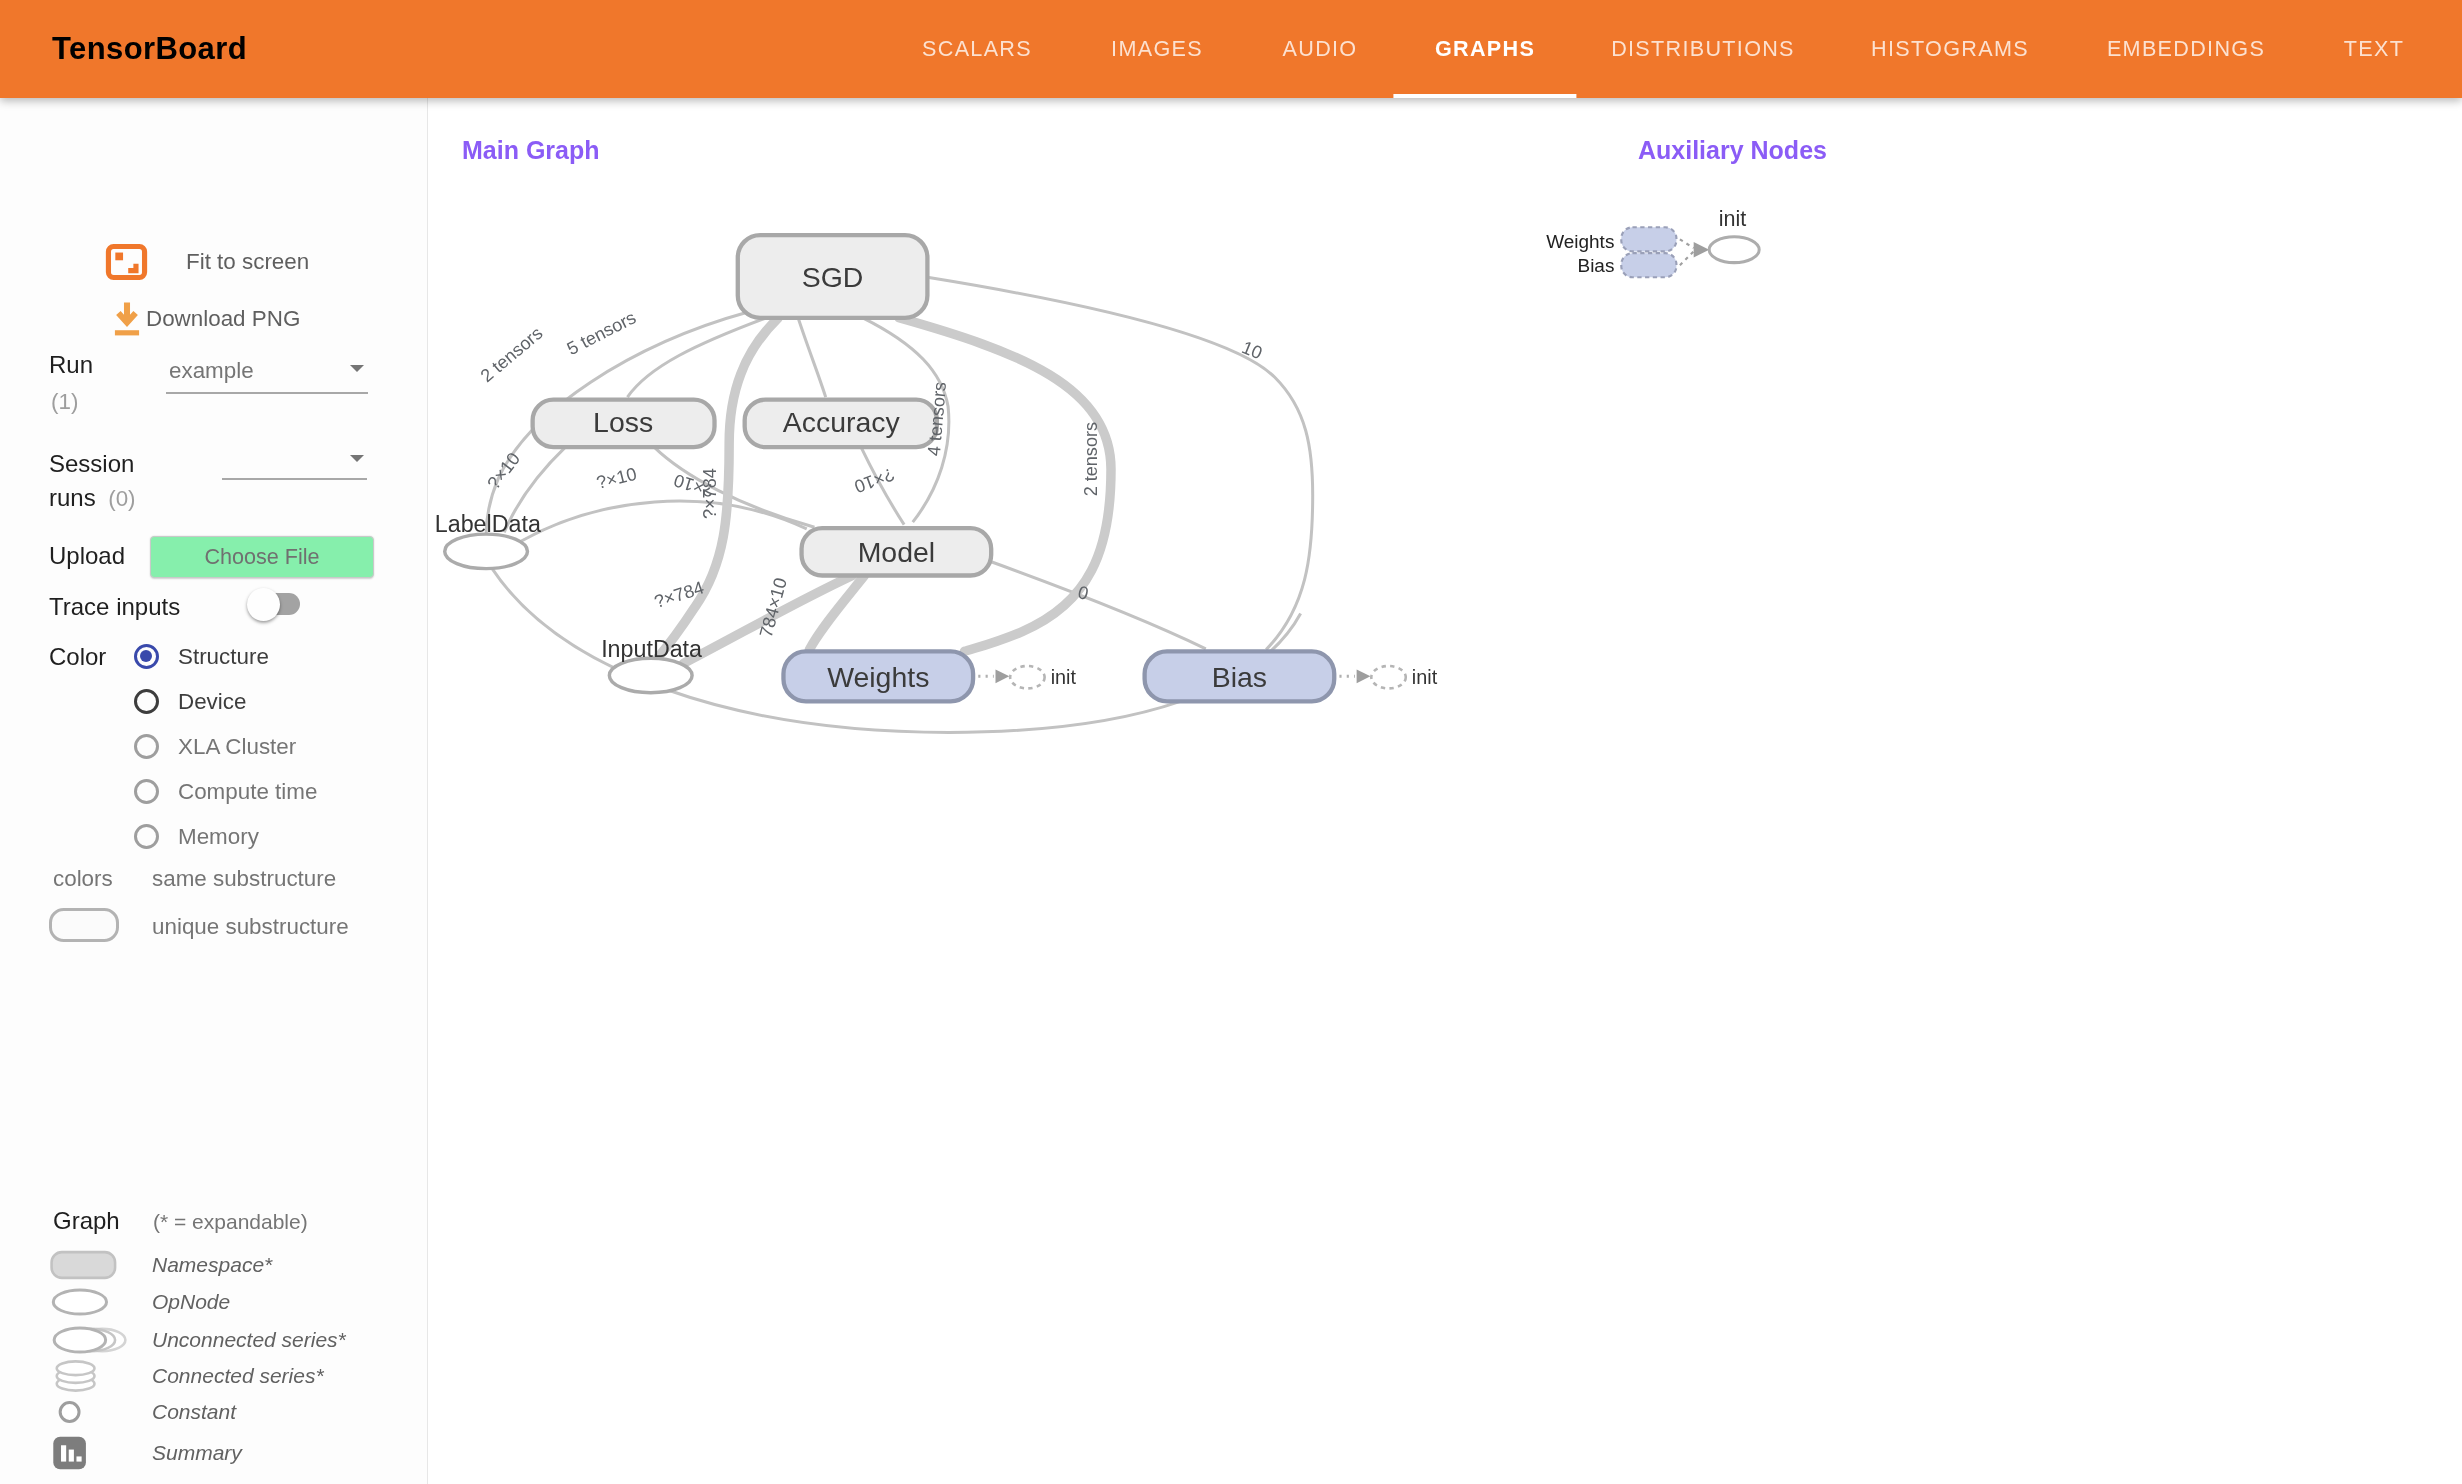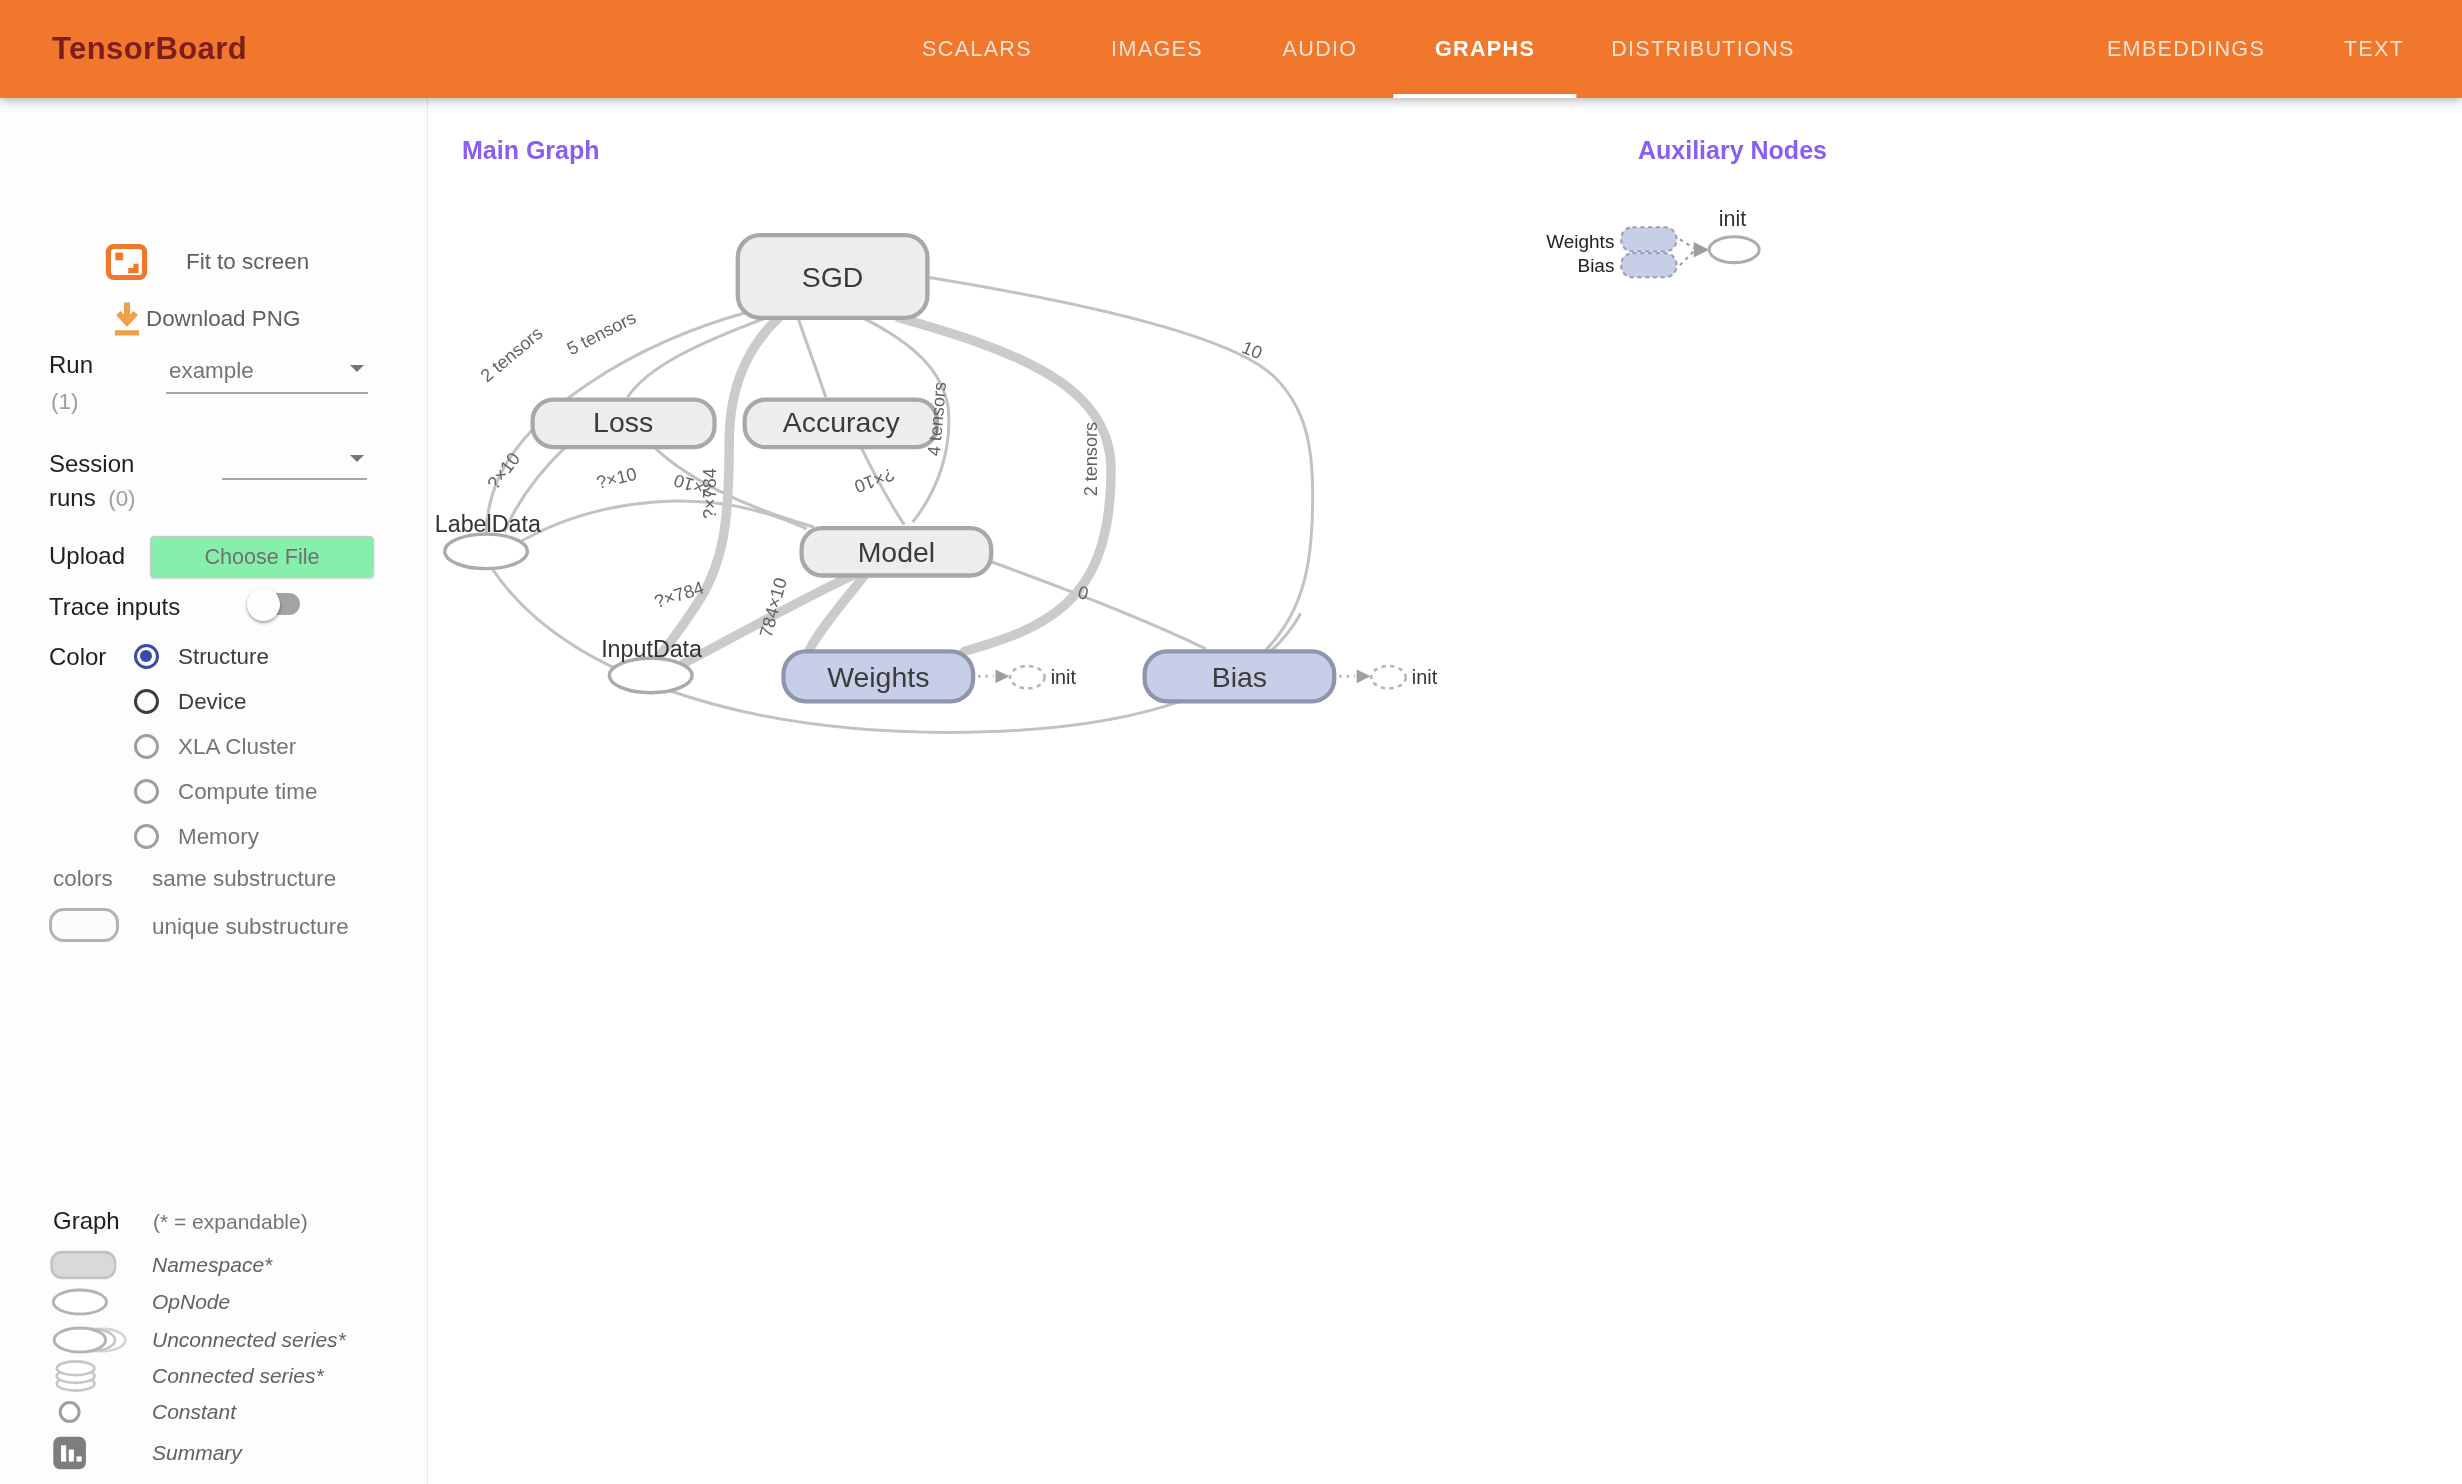--- a/index.html
+++ b/index.html
@@ -9,21 +9,21 @@
     -webkit-font-smoothing:antialiased;
   }
   
   .toolbar{
     position:absolute;left:0;top:0;width:2462px;height:98px;
     background:#f0772b;z-index:30;
     box-shadow:0 2.6px 8.6px rgba(0,0,0,.28);
   }
   .logo{
     position:absolute;left:52px;top:0;height:98px;line-height:98px;
-    color:#7f1d1d;font-size:31px;font-weight:700;letter-spacing:0.4px;
+    color:#000000;font-size:31px;font-weight:700;letter-spacing:0.4px;
   }
   .tab{
     position:absolute;top:0;height:98px;line-height:98px;
     transform:translateX(-50%);
     color:rgba(255,255,255,.78);font-size:21.6px;letter-spacing:1.3px;
     cursor:pointer;white-space:nowrap;
   }
   .tab.active{color:#ffffff;font-weight:700;}
   .tab .ink{
     position:absolute;left:50%;bottom:0;transform:translateX(-50%);
@@ -87,20 +87,21 @@
 </head>
 <body>
 
 <div class="toolbar">
   <div class="logo">TensorBoard</div>
   <div class="tab" style="left:977px"><span>SCALARS</span></div>
   <div class="tab" style="left:1157px"><span>IMAGES</span></div>
   <div class="tab" style="left:1320px"><span>AUDIO</span></div>
   <div class="tab active" style="left:1485px"><span>GRAPHS</span><span class="ink"></span></div>
   <div class="tab" style="left:1703px"><span>DISTRIBUTIONS</span></div>
+  <div class="tab" style="left:1950px"><span>HISTOGRAMS</span></div>
   <div class="tab" style="left:2186px"><span>EMBEDDINGS</span></div>
   <div class="tab" style="left:2374px"><span>TEXT</span></div>
 </div>
 
 <div class="sidebar">
 
   <div class="srow" style="left:57px;top:143px;height:41px;cursor:pointer">
     <svg width="43" height="38" viewBox="0 0 50 44">
       <rect x="4" y="4" width="42" height="36" rx="6" fill="none" stroke="#f0772b" stroke-width="6"></rect>
       <rect x="12" y="11" width="9" height="9" fill="#f0772b"></rect>

